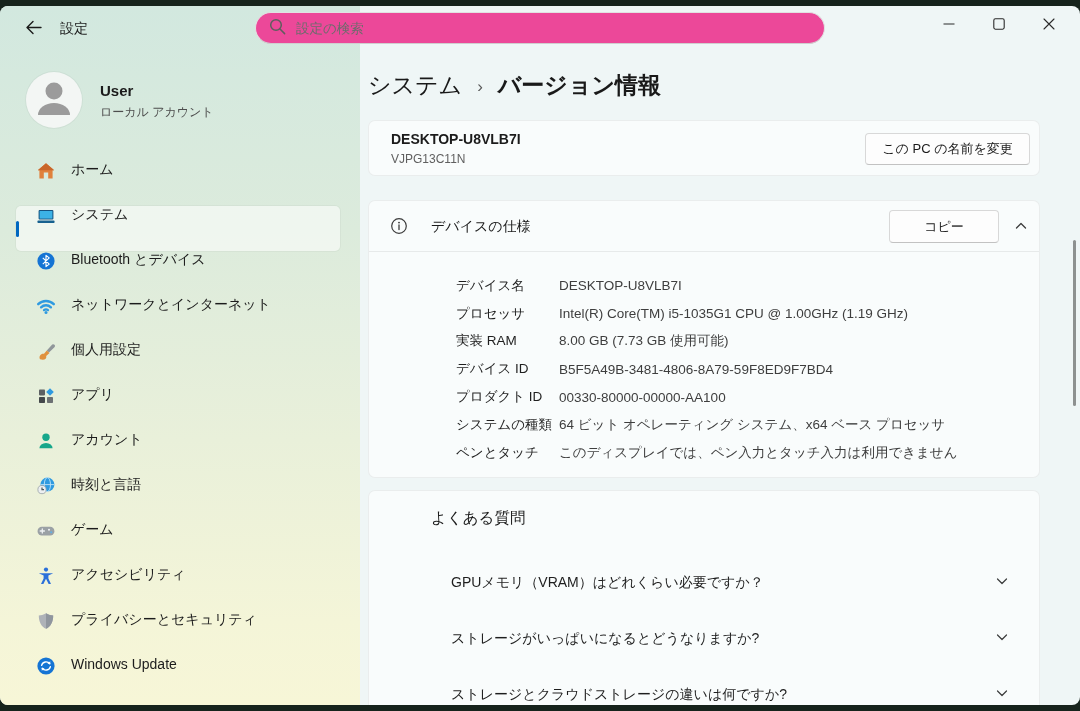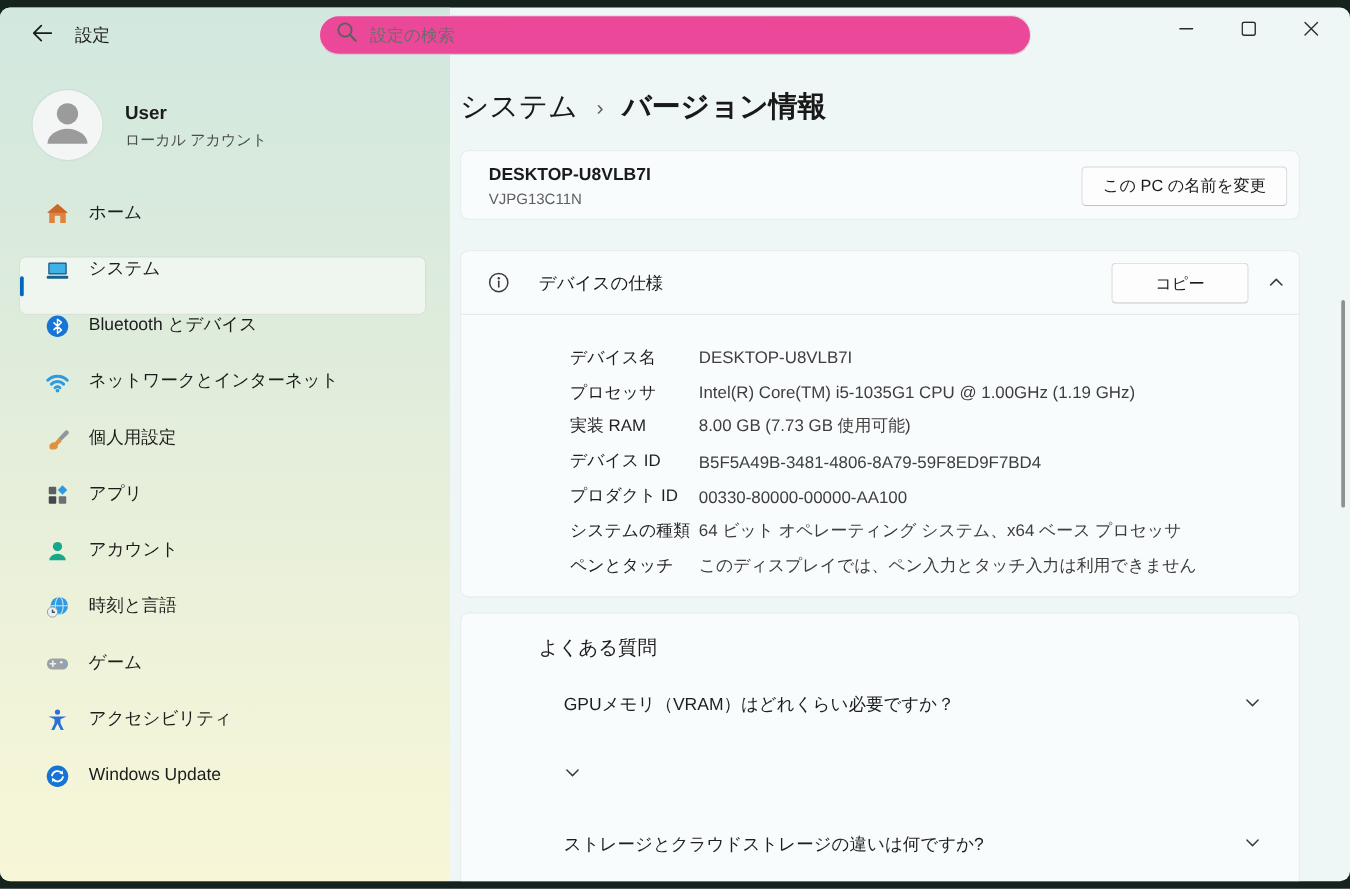--- a/index.html
+++ b/index.html
@@ -76,21 +76,21 @@
                   display:flex; align-items:center; justify-content:center; }
   .spec-divider { position:absolute; left:0; right:0; top:50px; height:1px; background:rgba(0,0,0,0.07); }
   .spec-rows { position:absolute; left:87px; right:20px; top:71px; }
   .spec-row { height:27.8px; display:flex; align-items:center; font-size:13.5px; }
   .spec-label { width:103px; flex:none; color:#1f1f1f; }
   .spec-value { color:#3e3e3e; }
 
   
   .faq-card { top:484px; height:240px; }
   .faq-title { position:absolute; left:62px; top:17px; font-size:15.5px; color:#1b1b1b; }
-  .faq-row { position:absolute; left:0; right:0; height:56px; display:flex; align-items:center;
+  .faq-row { position:absolute; left:0; right:0; height:56px; display:flex; align-items:flex-end;
              padding:0 26px 0 82px; }
   .faq-row-1 { top:45px; } .faq-row-2 { top:101px; } .faq-row-3 { top:157px; }
   .faq-q { flex:1; font-size:14px; color:#1e1e1e; }
   .faq-chevron { width:18px; height:18px; flex:none; }
 
   .scrollbar-thumb { position:absolute; right:4px; top:234px; width:3px; height:166px;
                      background:#8d9190; border-radius:2px; }
 </style>
 </head>
 <body>
@@ -223,20 +223,29 @@
       <div class="nav-item">
         <span class="nav-icon">
           <svg width="20" height="20" viewBox="0 0 20 20">
               <circle cx="10" cy="3.6" r="2.1" fill="#2b70d9"></circle>
               <path d="M2.8 7.2 H17.2 L12.4 9.4 V12.6 L15 18 H12.6 L10 12.8 L7.4 18 H5 L7.6 12.6 V9.4 Z" fill="#2b70d9"></path>
             </svg>
         </span>
         <span>アクセシビリティ</span>
       </div>
 
+      <div class="nav-item">
+        <span class="nav-icon">
+          <svg width="20" height="20" viewBox="0 0 20 20">
+              <path d="M10 2.2 C12.6 3.8 15.2 4.4 17.2 4.4 C17.2 11 14.6 15.6 10 17.8 C5.4 15.6 2.8 11 2.8 4.4 C4.8 4.4 7.4 3.8 10 2.2 Z" fill="#aeb2b8"></path>
+              <path d="M10 2.2 C12.6 3.8 15.2 4.4 17.2 4.4 C17.2 11 14.6 15.6 10 17.8 Z" fill="#90969e"></path>
+            </svg>
+        </span>
+        <span>プライバシーとセキュリティ</span>
+      </div>
 
       <div class="nav-item">
         <span class="nav-icon">
           <svg width="20" height="20" viewBox="0 0 20 20">
               <circle cx="10" cy="10" r="8.6" fill="#1574d4"></circle>
               <path d="M5.6 9.4 a4.6 4.6 0 0 1 8.2-1.6" stroke="#ffffff" stroke-width="1.4" fill="none" stroke-linecap="round"></path>
               <path d="M14.2 5.2 l0.1 2.9 -2.9-0.4 Z" fill="#ffffff"></path>
               <path d="M14.4 10.6 a4.6 4.6 0 0 1 -8.2 1.6" stroke="#ffffff" stroke-width="1.4" fill="none" stroke-linecap="round"></path>
               <path d="M5.8 14.8 l-0.1-2.9 2.9 0.4 Z" fill="#ffffff"></path>
             </svg>
@@ -351,20 +360,21 @@
       <div class="faq-row faq-row-1">
         <span class="faq-q">GPUメモリ（VRAM）はどれくらい必要ですか？</span>
         <span class="faq-chevron">
           <svg width="14" height="14" viewBox="0 0 14 14">
               <path d="M2.5 5 L7 9.5 L11.5 5" stroke="#3c3c3c" stroke-width="1.2" fill="none" stroke-linecap="round" stroke-linejoin="round"></path>
             </svg>
         </span>
       </div>
 
       <div class="faq-row faq-row-2">
+        <span class="faq-q">ストレージがいっぱいになるとどうなりますか?</span>
         <span class="faq-chevron">
           <svg width="14" height="14" viewBox="0 0 14 14">
               <path d="M2.5 5 L7 9.5 L11.5 5" stroke="#3c3c3c" stroke-width="1.2" fill="none" stroke-linecap="round" stroke-linejoin="round"></path>
             </svg>
         </span>
       </div>
 
       <div class="faq-row faq-row-3">
         <span class="faq-q">ストレージとクラウドストレージの違いは何ですか?</span>
         <span class="faq-chevron">

